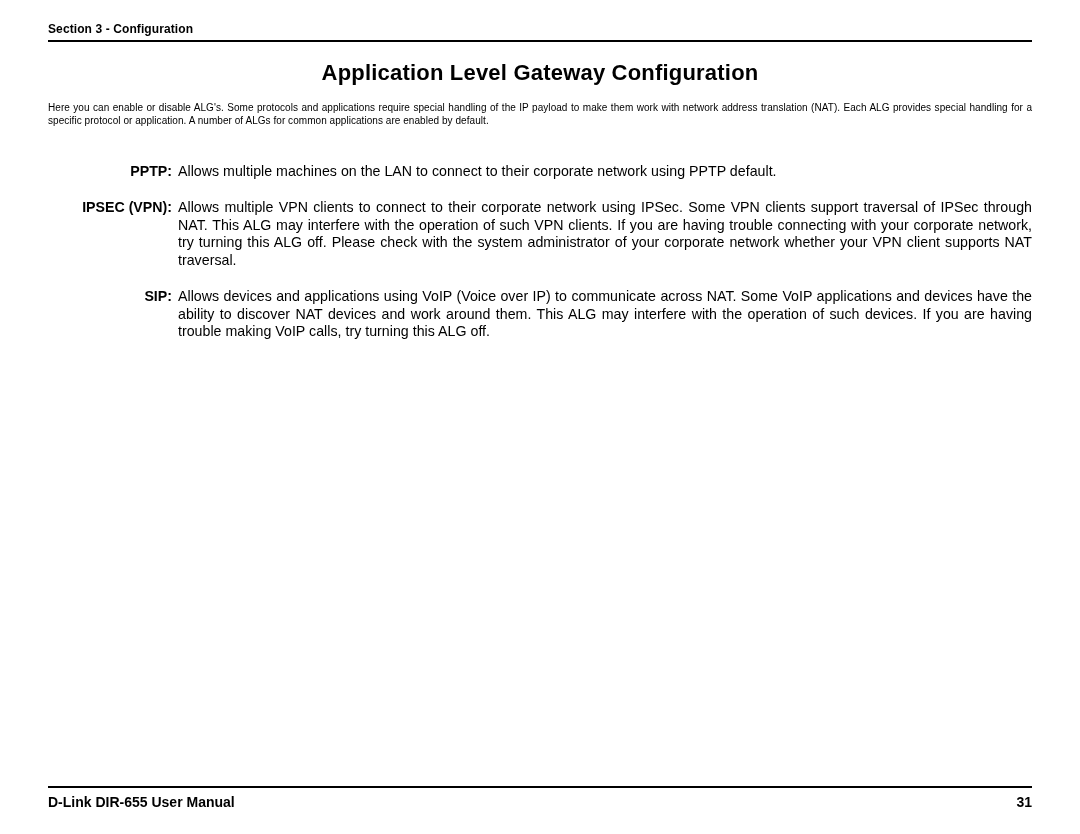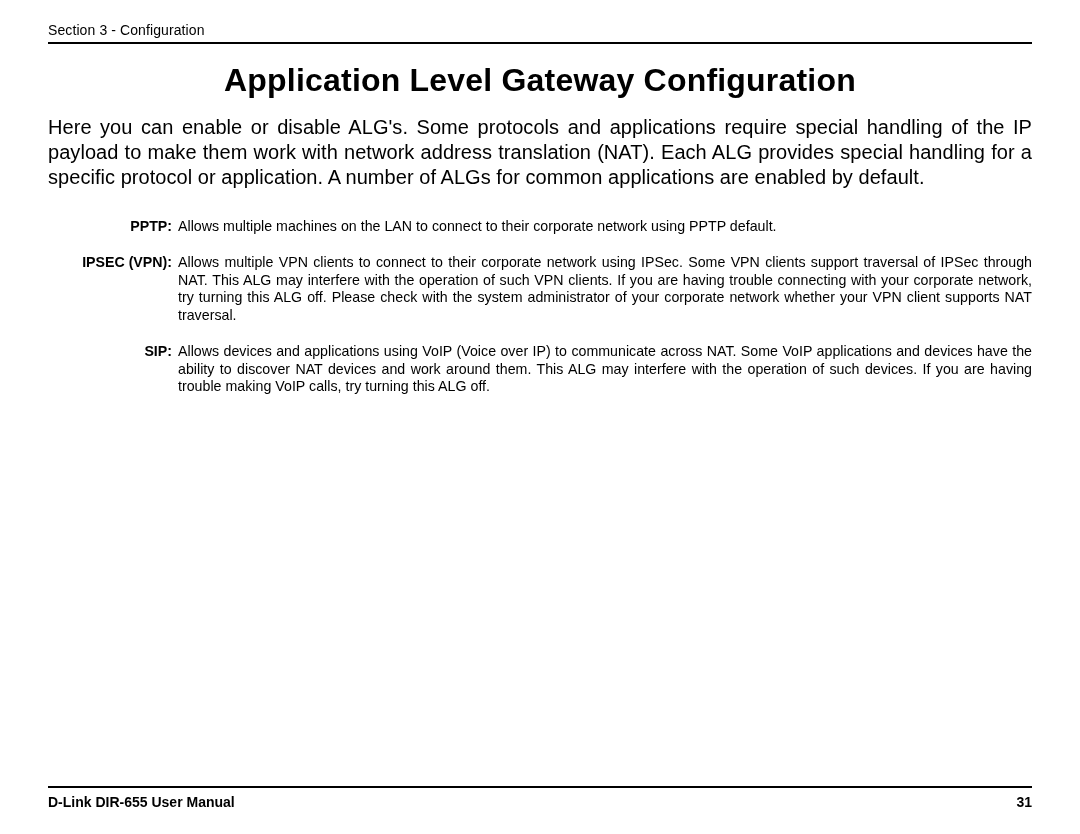--- a/index.html
+++ b/index.html
@@ -15,36 +15,36 @@
       color: #000000;
       position: relative;
       padding: 22px 48px 24px 48px;
     }
     .header {
       border-bottom: 2px solid #000;
       padding-bottom: 4px;
       margin-bottom: 18px;
     }
     .section-label {
-      font-size: 14px;
-      font-weight: 400;
+      font-size: 12px;
+      font-weight: 700;
       letter-spacing: 0.1px;
     }
     .title {
       text-align: center;
-      font-size: 32px;
+      font-size: 22px;
       font-weight: 700;
       margin-bottom: 16px;
       letter-spacing: 0.2px;
     }
     .intro {
-      font-size: 20px;
+      font-size: 10px;
       line-height: 1.25;
       text-align: justify;
-      margin-bottom: 28px;
+      margin-bottom: 36px;
       letter-spacing: 0.05px;
     }
     .definitions {
       padding-left: 0;
     }
     .def-row {
       display: flex;
       margin-bottom: 18px;
     }
     .def-term {

